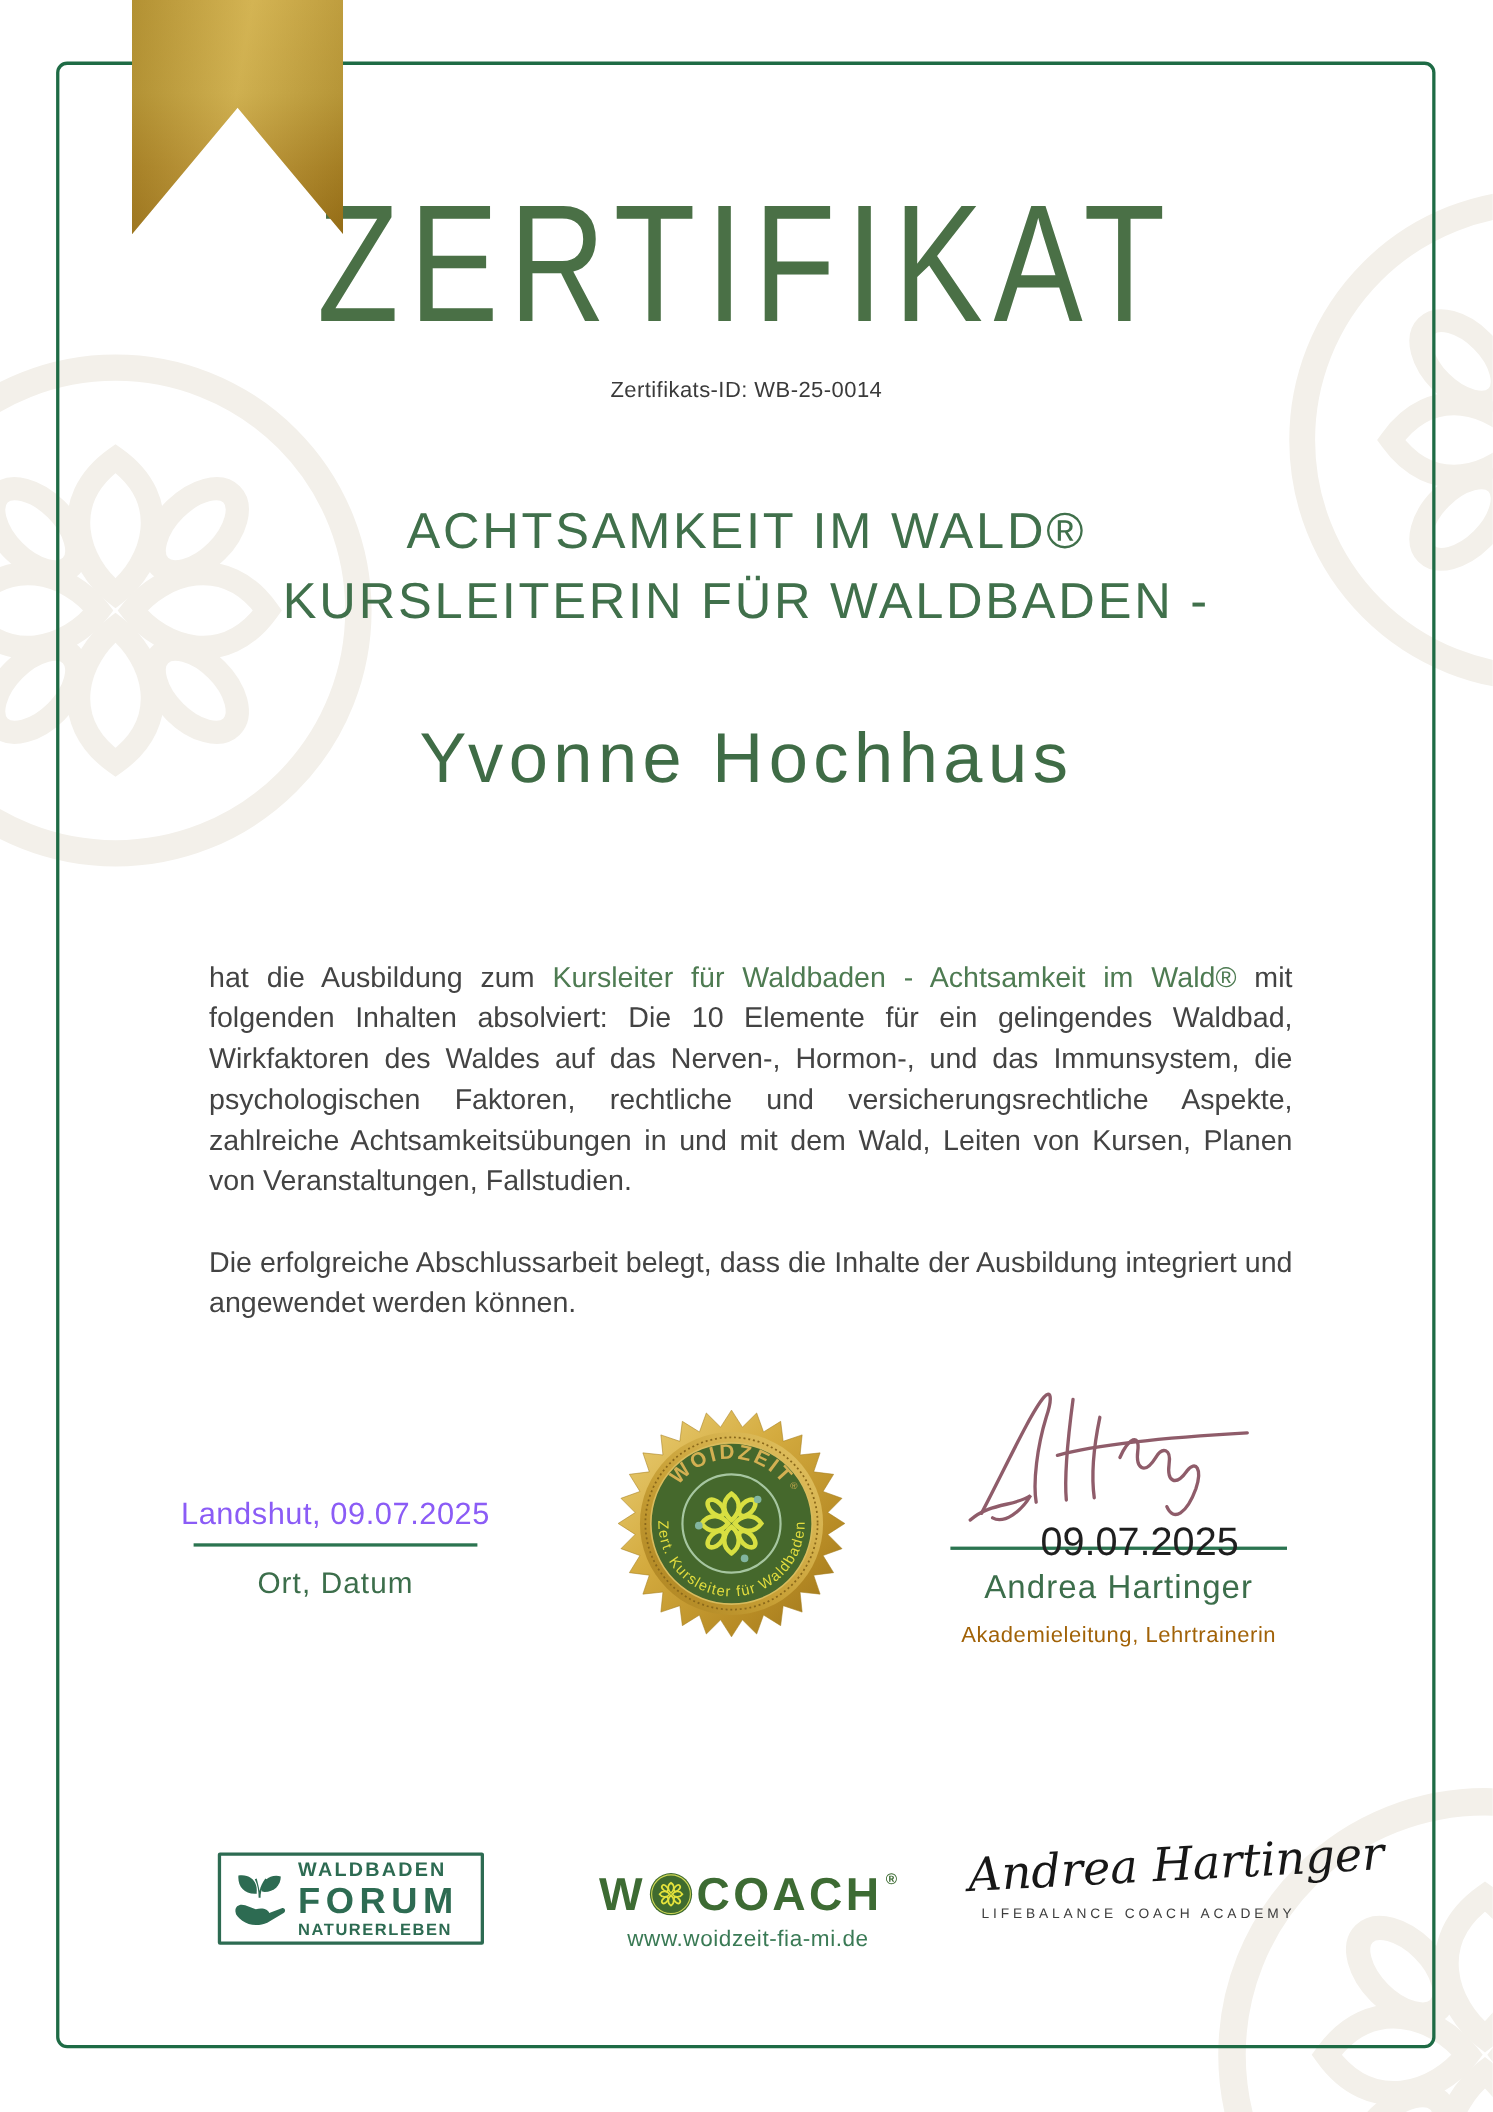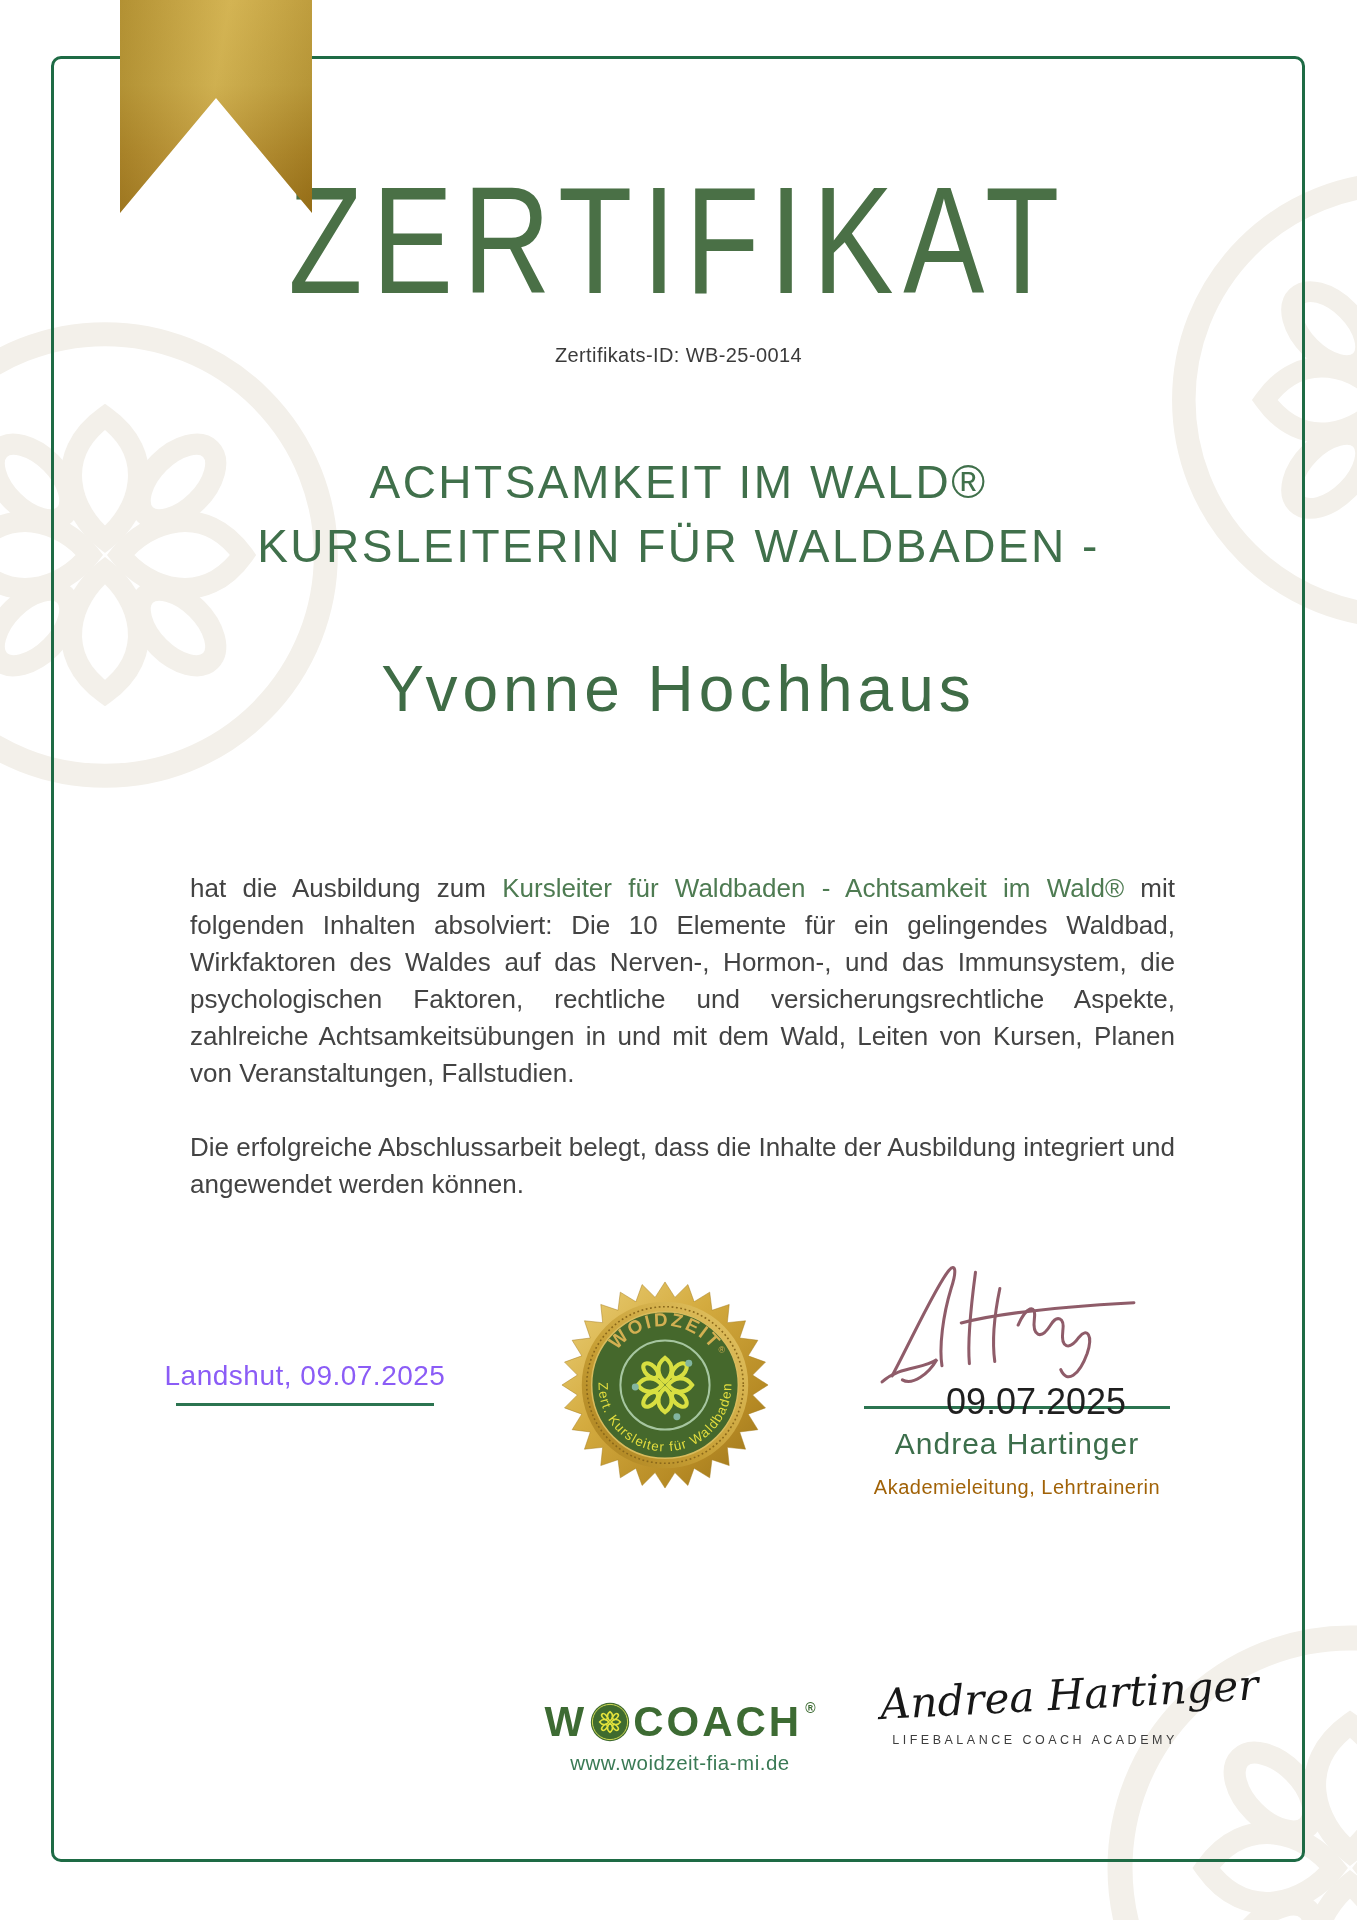--- a/index.html
+++ b/index.html
@@ -167,39 +167,55 @@
     <g fill="#82b5a0">
       <circle cx="80" cy="112" r="3.5"></circle>
       <circle cx="134" cy="88" r="3.5"></circle>
       <circle cx="122" cy="142" r="3.5"></circle>
     </g>
   </svg>
 
   <div class="sig-left">
     <div class="sig-val">Landshut, 09.07.2025</div>
     <div class="sig-line"></div>
+    <div class="sig-label">Ort, Datum</div>
   </div>
 
   <svg class="signature-svg" viewBox="0 0 260 130">
     <g fill="none" stroke="#7c4050" stroke-width="3" stroke-linecap="round" opacity="0.85">
       <path d="M14 116 C36 74 58 26 70 12 C76 5 78 12 72 30 C64 56 60 88 63 106"></path>
       <path d="M4 122 C22 106 44 110 58 100 C50 114 34 126 24 120"></path>
       <path d="M96 14 C92 44 88 82 90 104"></path>
       <path d="M120 30 C115 54 112 80 115 102"></path>
       <path d="M82 64 C120 54 180 48 252 44"></path>
       <path d="M138 66 C146 48 156 44 154 60 C152 76 160 82 170 66 C176 56 184 58 182 72 C180 88 188 92 198 78 C206 68 212 76 206 94 C198 116 186 124 180 110"></path>
     </g>
   </svg>
   <div class="sig-date">09.07.2025</div>
   <div class="sig-right">
     <div class="sig-line"></div>
     <div class="sig-name">Andrea Hartinger</div>
     <div class="sig-role">Akademieleitung, Lehrtrainerin</div>
   </div>
 
+  <div class="logo-forum">
+    <svg class="forum-icon" viewBox="0 0 64 64">
+      <g fill="#2d6b52">
+        <path d="M29 27 C16 28 9 19 10 8 C22 6 30 14 29 25 Z"></path>
+        <path d="M34 23 C34 13 44 6 54 9 C54 19 46 26 35 25 Z"></path>
+        <path d="M27 12 C30 18 31 24 31 31 L33 31 C33 24 36 17 41 13 L38 11 C35 15 33 19 32 24 C31 19 30 15 29 11 Z"></path>
+        <path d="M7 46 C6 40 11 37 17 39 L28 43 C35 41 41 43 42 47 L55 42 C58 41 60 45 57 47 L40 57 C31 61 21 60 14 55 C10 52 7 49 7 46 Z"></path>
+      </g>
+    </svg>
+    <div class="forum-text">
+      <div class="f1">WALDBADEN</div>
+      <div class="f2">FORUM</div>
+      <div class="f3">NATURERLEBEN</div>
+    </div>
+  </div>
 
   <div class="logo-woidzeit">
     <div class="wz-row">
       <span class="wz-letters">W</span>
       <svg class="wz-o" viewBox="0 0 100 100">
         <circle cx="50" cy="50" r="48" fill="#3f6b2e"></circle>
         <circle cx="50" cy="50" r="44" fill="none" stroke="#cfd755" stroke-width="2.5"></circle>
         <g color="#e3e23c">
             <use href="#knot" x="14" y="14" width="72" height="72"></use>
           </g>

